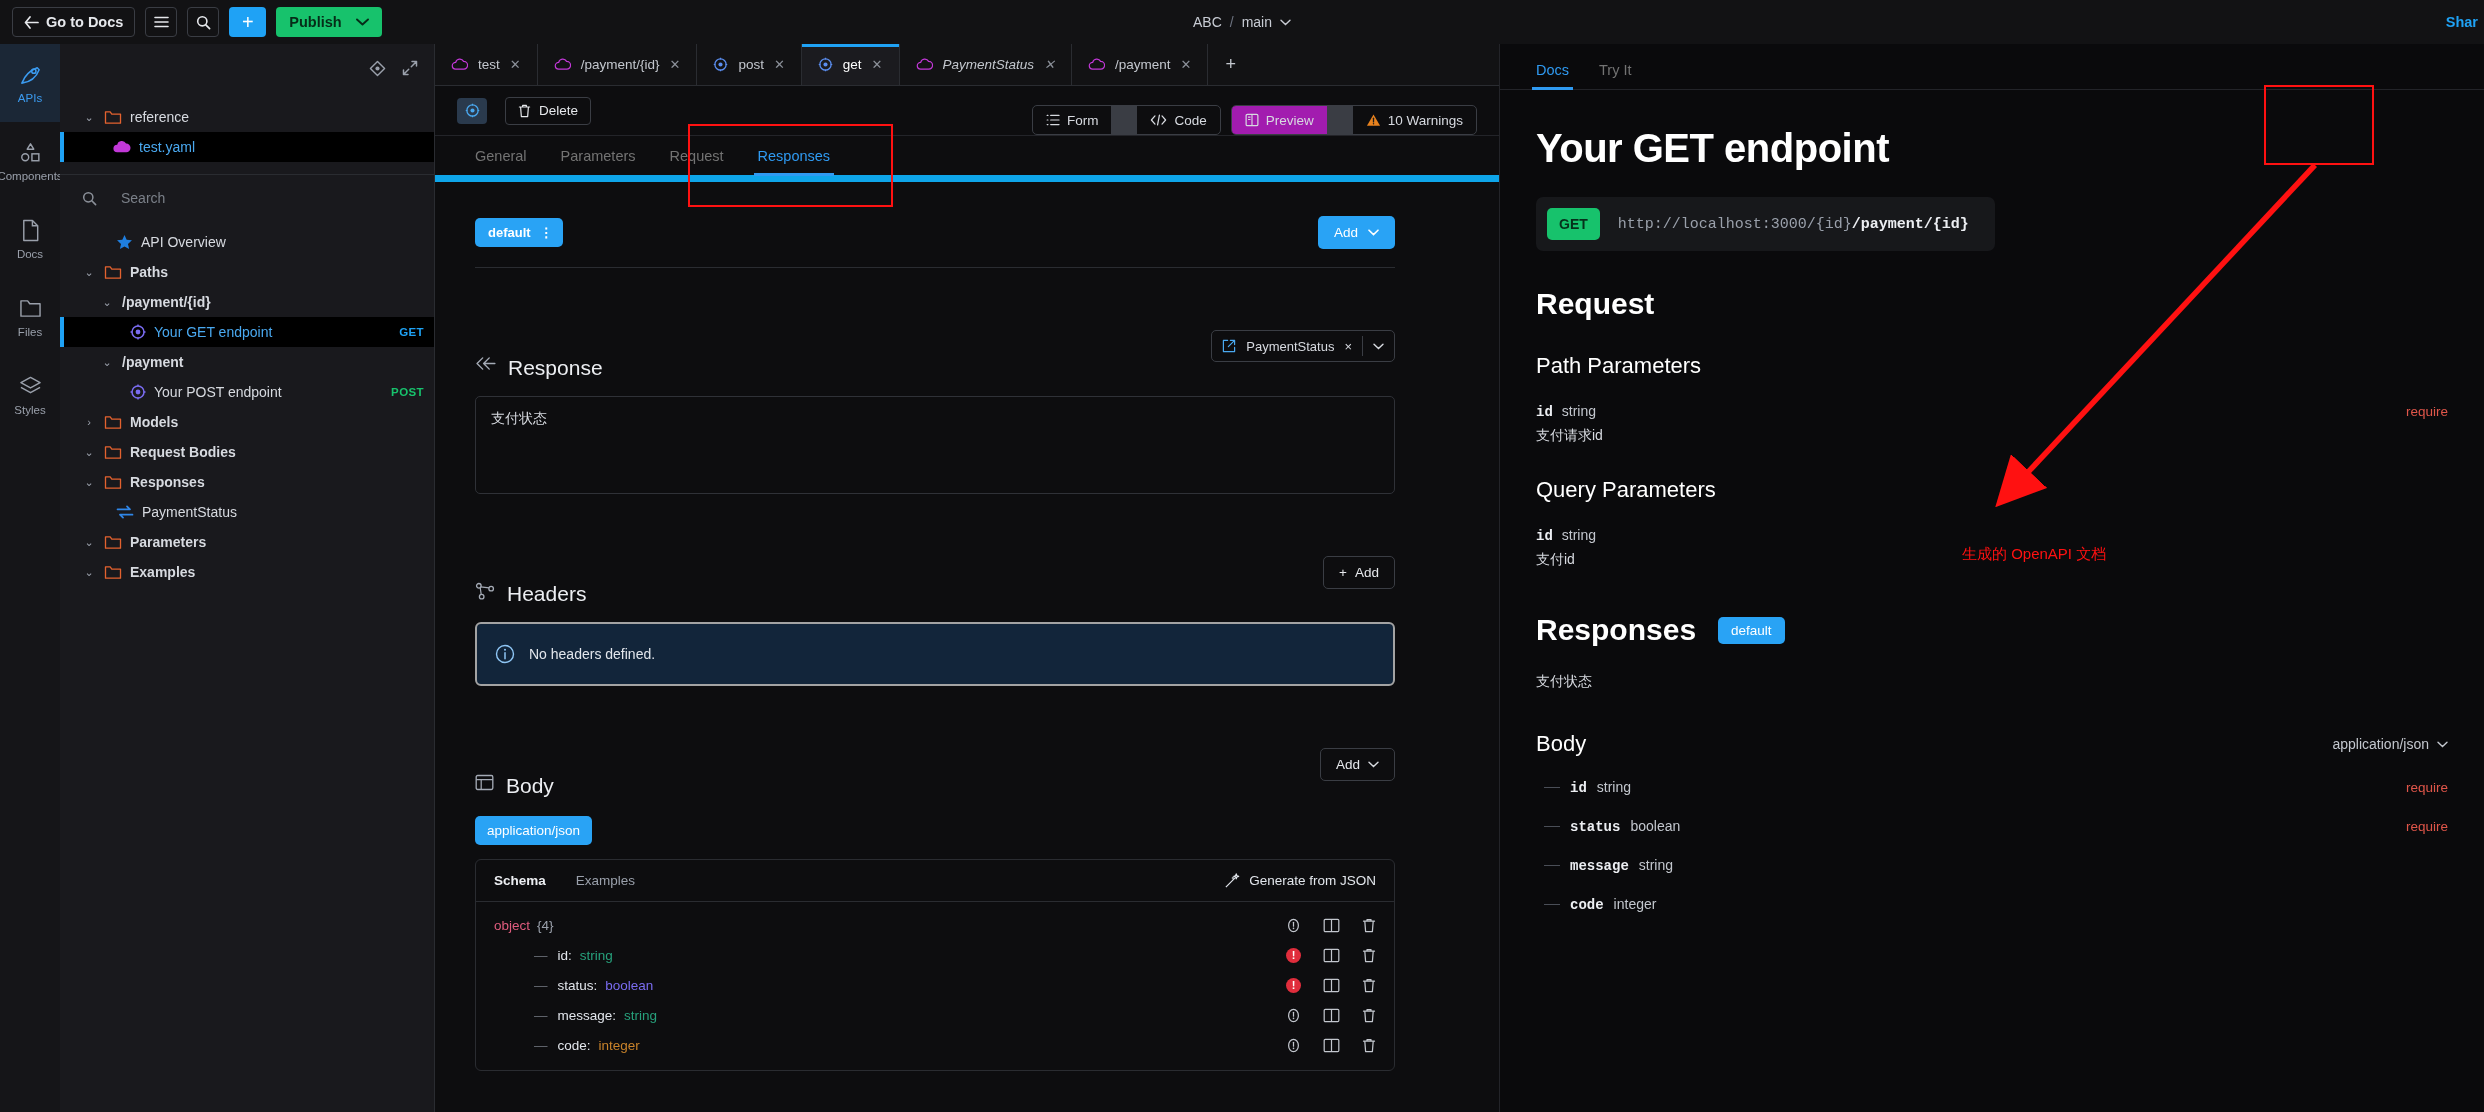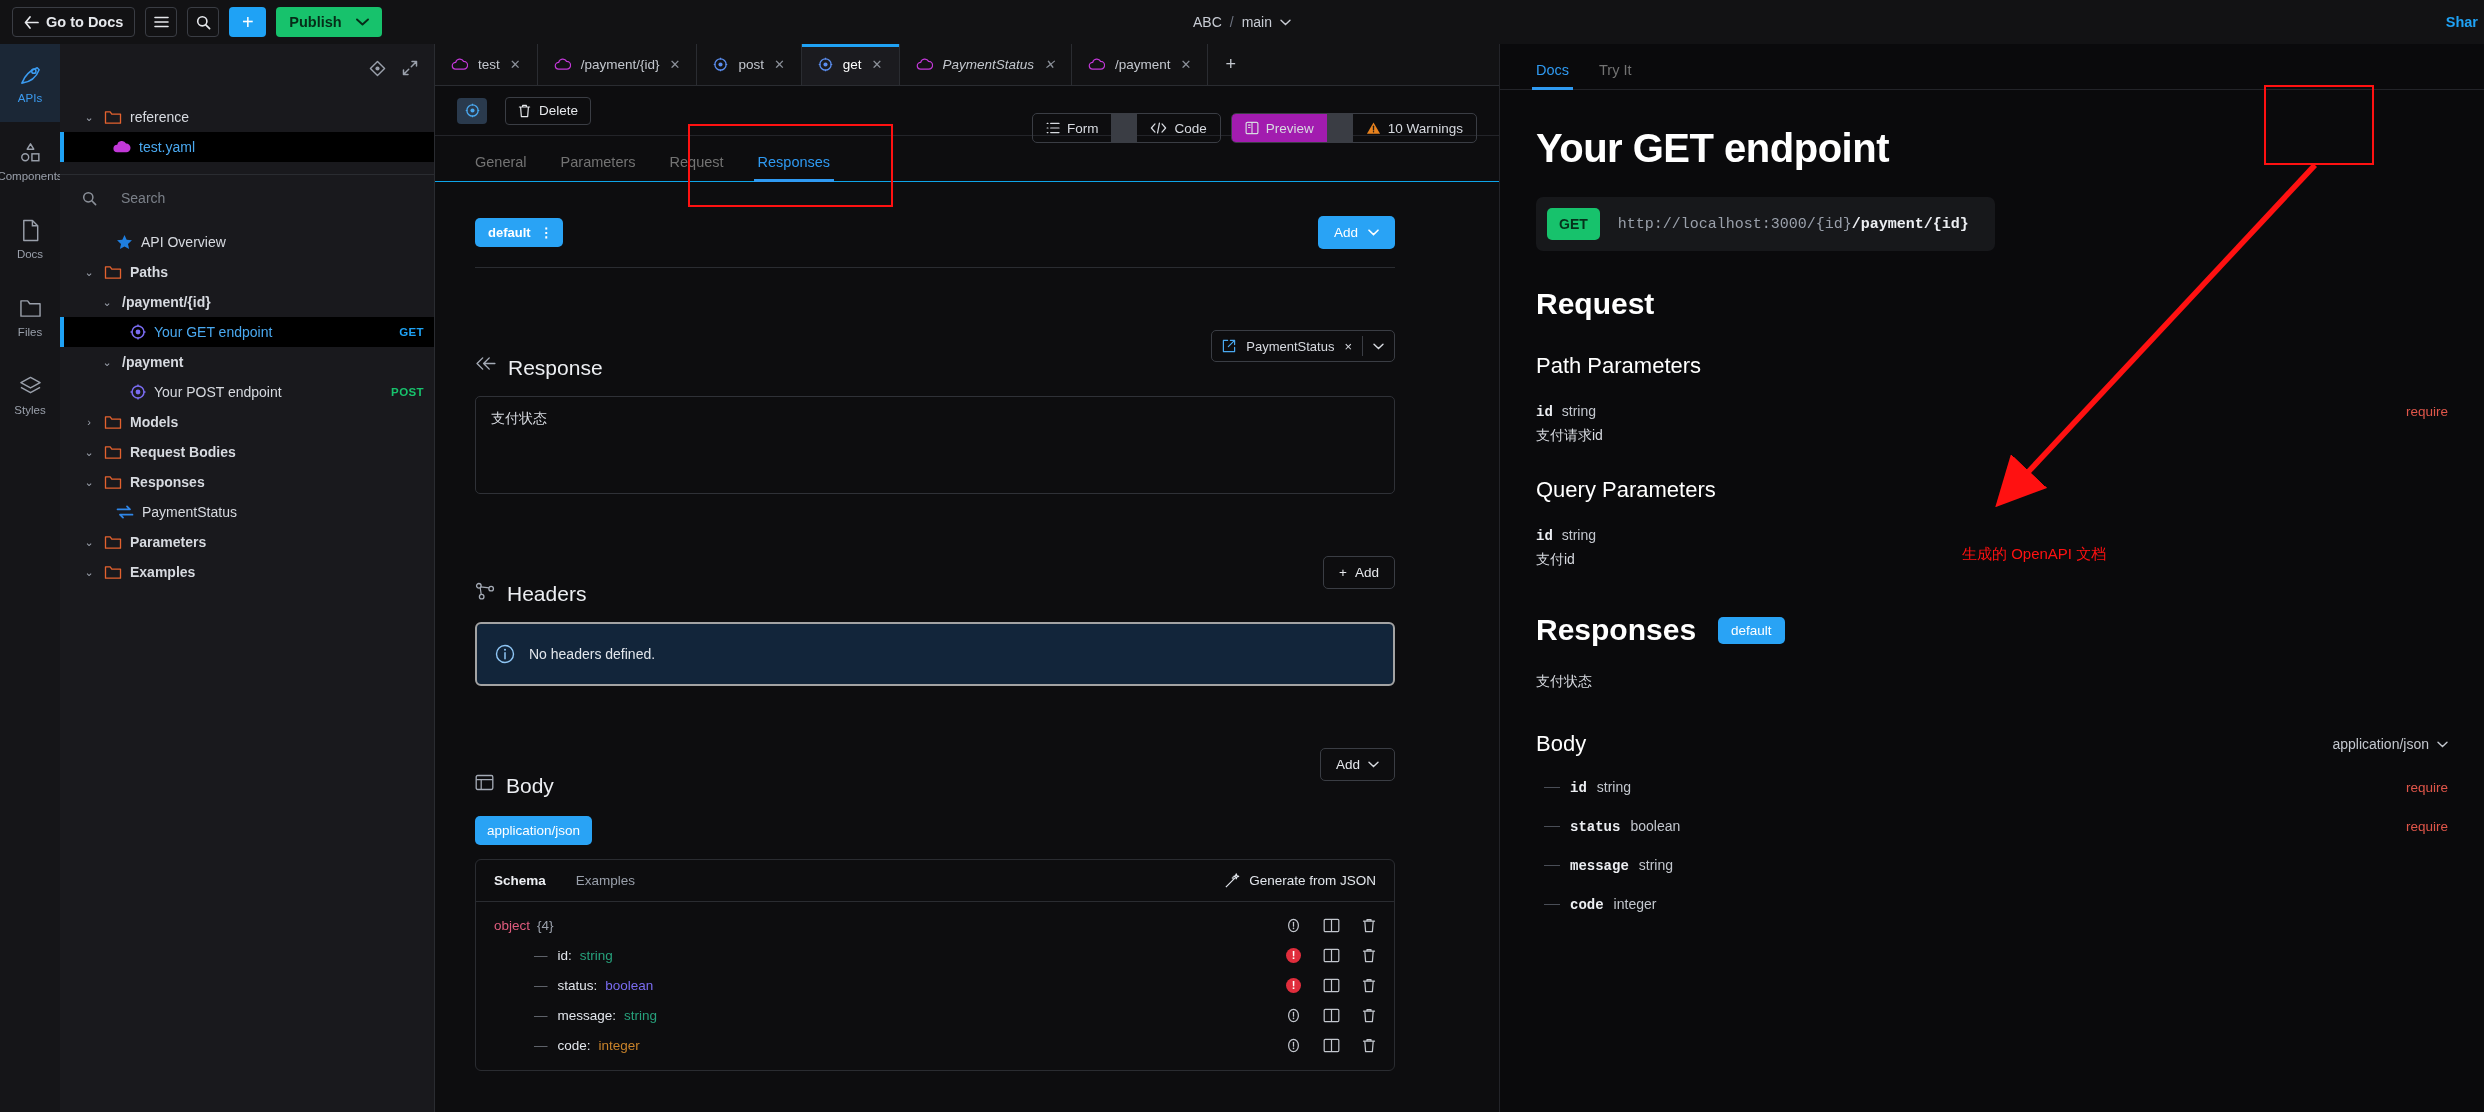--- a/index.html
+++ b/index.html
@@ -94,29 +94,29 @@
   .tab .x { color: #8b9099; font-size: 13px; }
   .tab.italic { font-style: italic; color: #c3c7ce; }
   .tab-plus { display:flex; align-items:center; padding: 0 17px; color:#c3c7ce; font-size:18px; }
 
   .subbar { height: 50px; display: flex; align-items: center; padding: 0 22px; gap: 18px;
     border-bottom: 1px solid #232429; flex: none; position: relative; }
   .chip-ico { width: 30px; height: 26px; border-radius: 4px; background:#2a3a4d; display:flex;
     align-items:center; justify-content:center; color:#4aa9f0; }
   .btn-del { height: 28px; border: 1px solid #3a3d44; border-radius: 4px; display: flex; align-items: center;
     gap: 8px; padding: 0 12px; font-size: 13.5px; color: #e6e8ec; }
-  .segbar { position: absolute; right: 22px; top: 27px; display: flex; gap: 10px; align-items:center;}
+  .segbar { position: absolute; right: 22px; top: 19px; display: flex; gap: 10px; align-items:center;}
   .seg { display: flex; border: 1px solid #3a3d44; border-radius: 5px; overflow: hidden; }
   .seg > div { height: 28px; display: flex; align-items: center; gap: 7px; padding: 0 13px;
     font-size: 13.5px; color: #d7dae0; }
   .seg > div.on { background: #a21caf; }
   .seg-div { width: 1px; background: #3a3d44; }
 
   .edtabs { height: 46px; display: flex; align-items: flex-end; gap: 34px; padding: 0 40px;
-    border-bottom: 1px solid #0ea5e9; flex: none; position: relative; }
+    border-bottom: 7px solid #0ea5e9; flex: none; position: relative; }
   .edtab { font-size: 14.5px; color: #737373; padding-bottom: 11px; position: relative; }
   .edtab.on { color: #2f9af2; }
   .edtab.on::after { content:''; position: absolute; left: -4px; right: -4px; bottom: -1px; height: 3px; background:#2f9af2; }
 
   .ed-scroll { flex: 1; overflow: hidden; padding: 0 0 0 0; }
   .ed-inner { padding: 34px 40px 0 40px; max-width: 1000px; }
 
   .row-between { display: flex; align-items: center; justify-content: space-between; }
   .pill-default { background: #29a3f5; color: #fff; font-size: 13px; font-weight: bold;
     border-radius: 5px; padding: 7px 10px 7px 13px; display: inline-flex; align-items: center; gap: 9px; }

